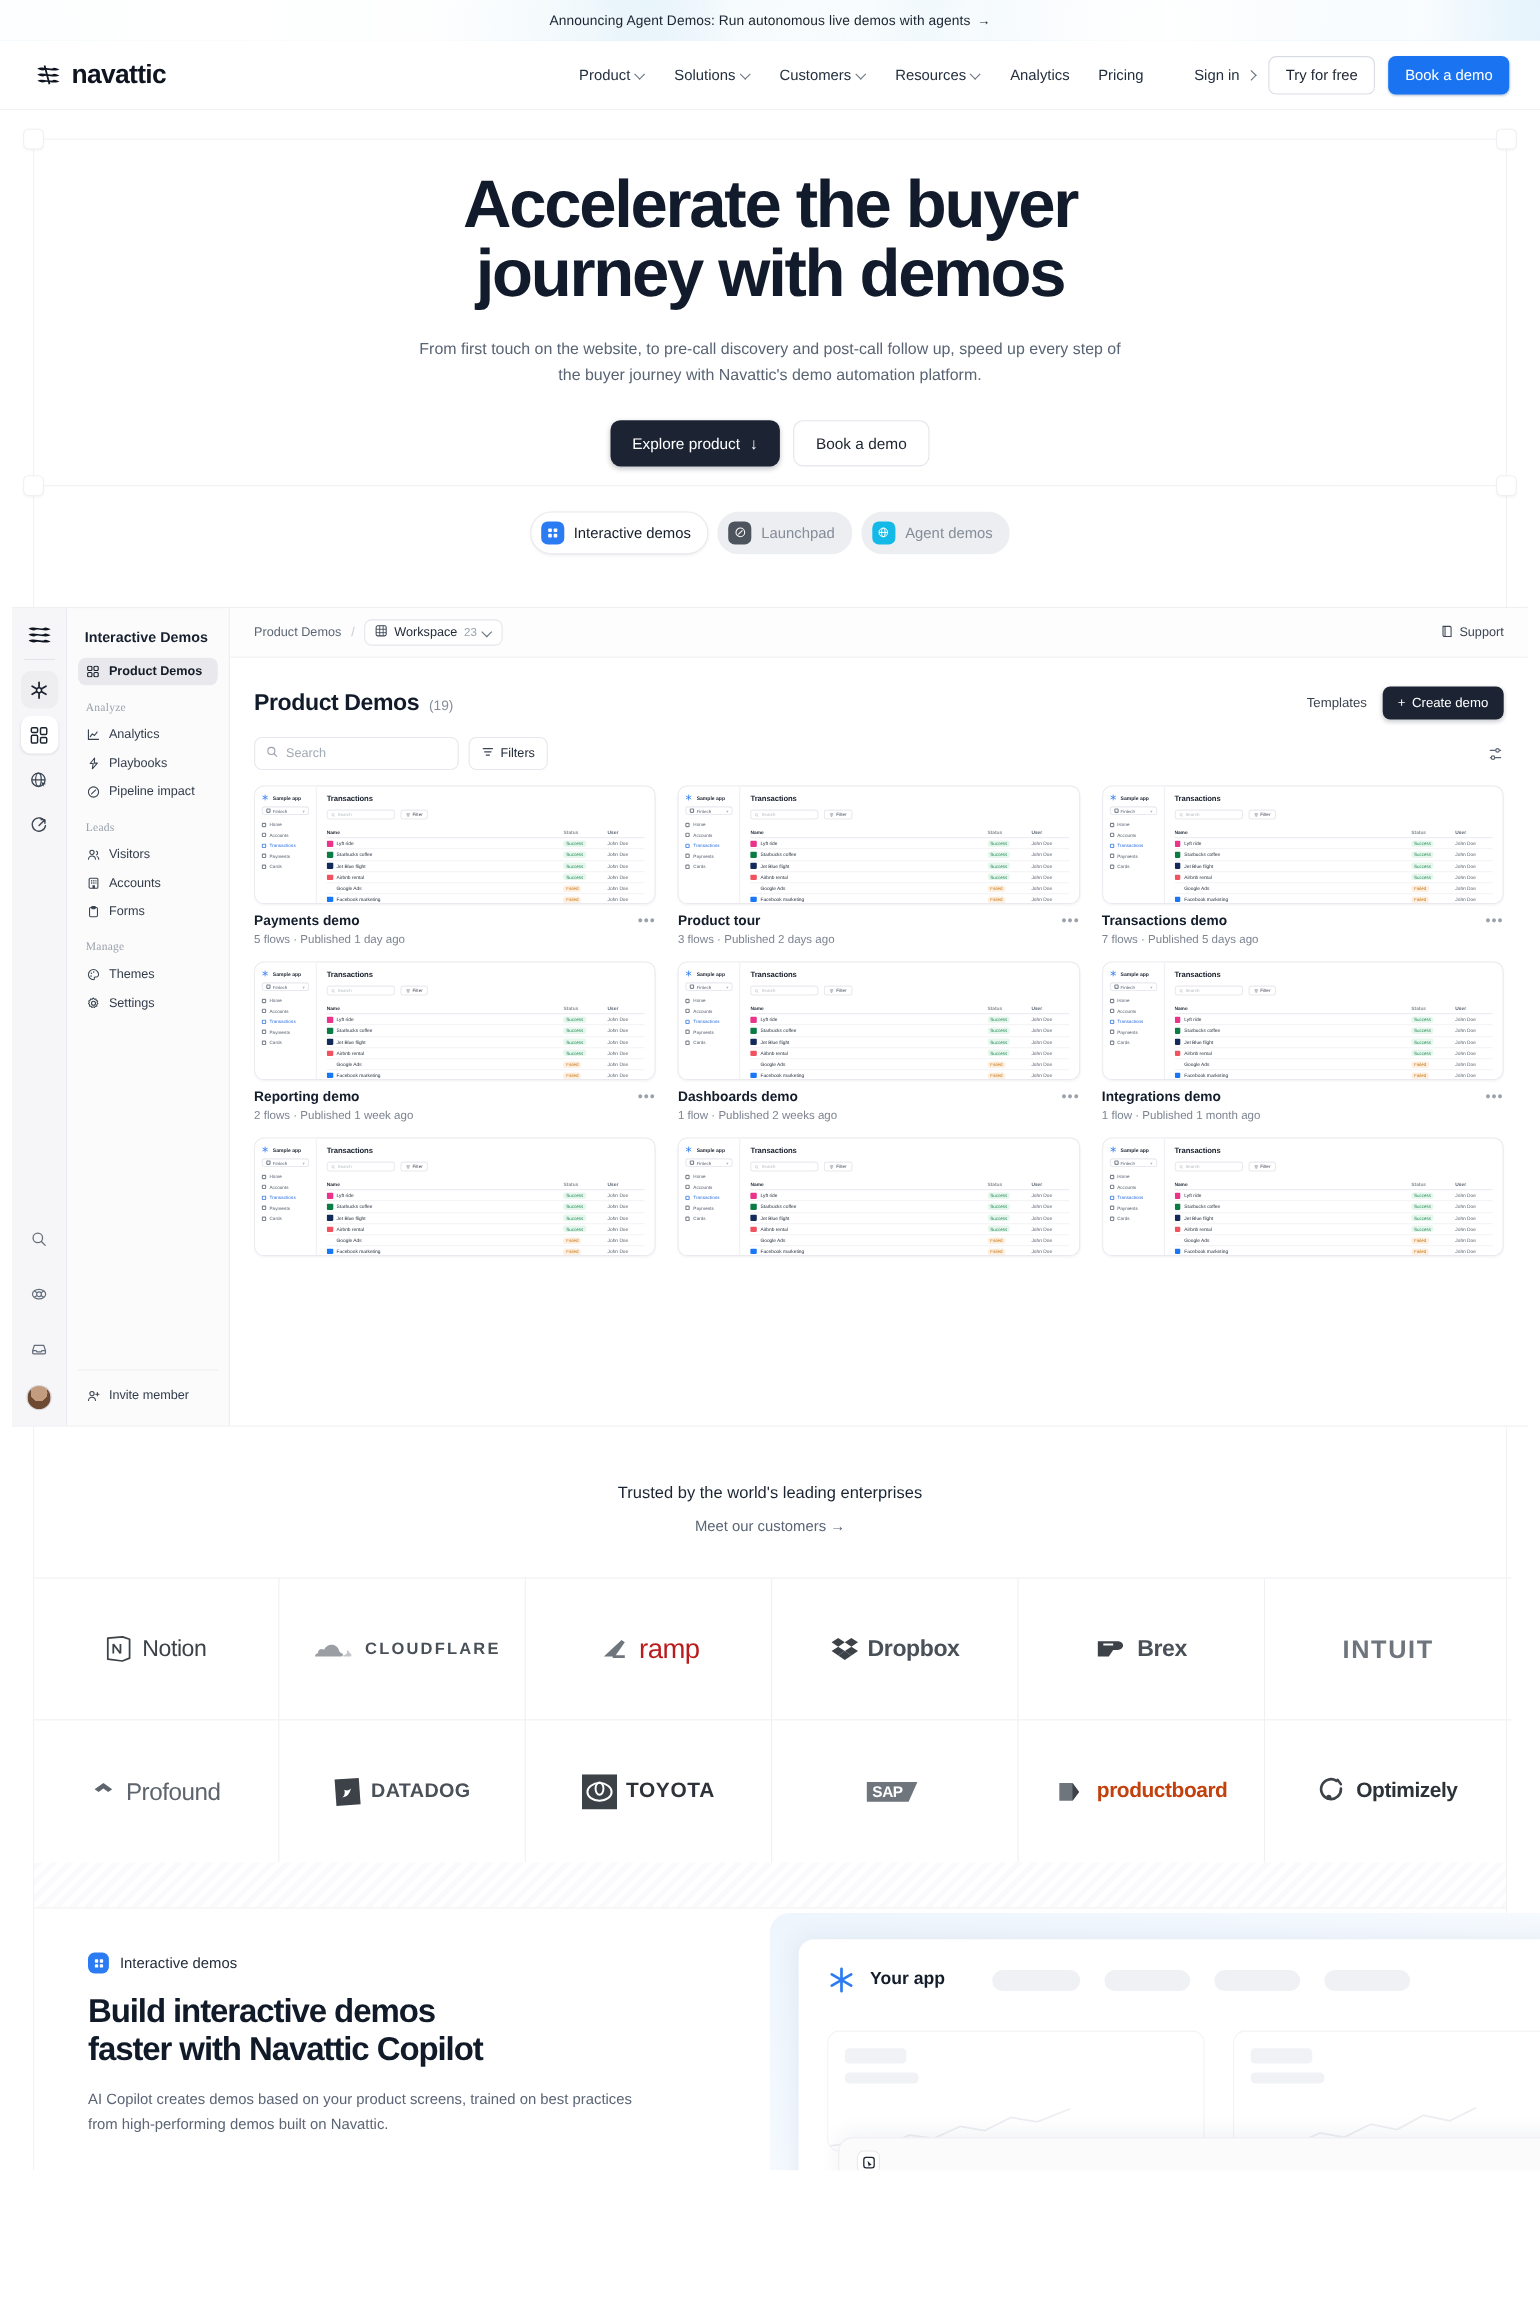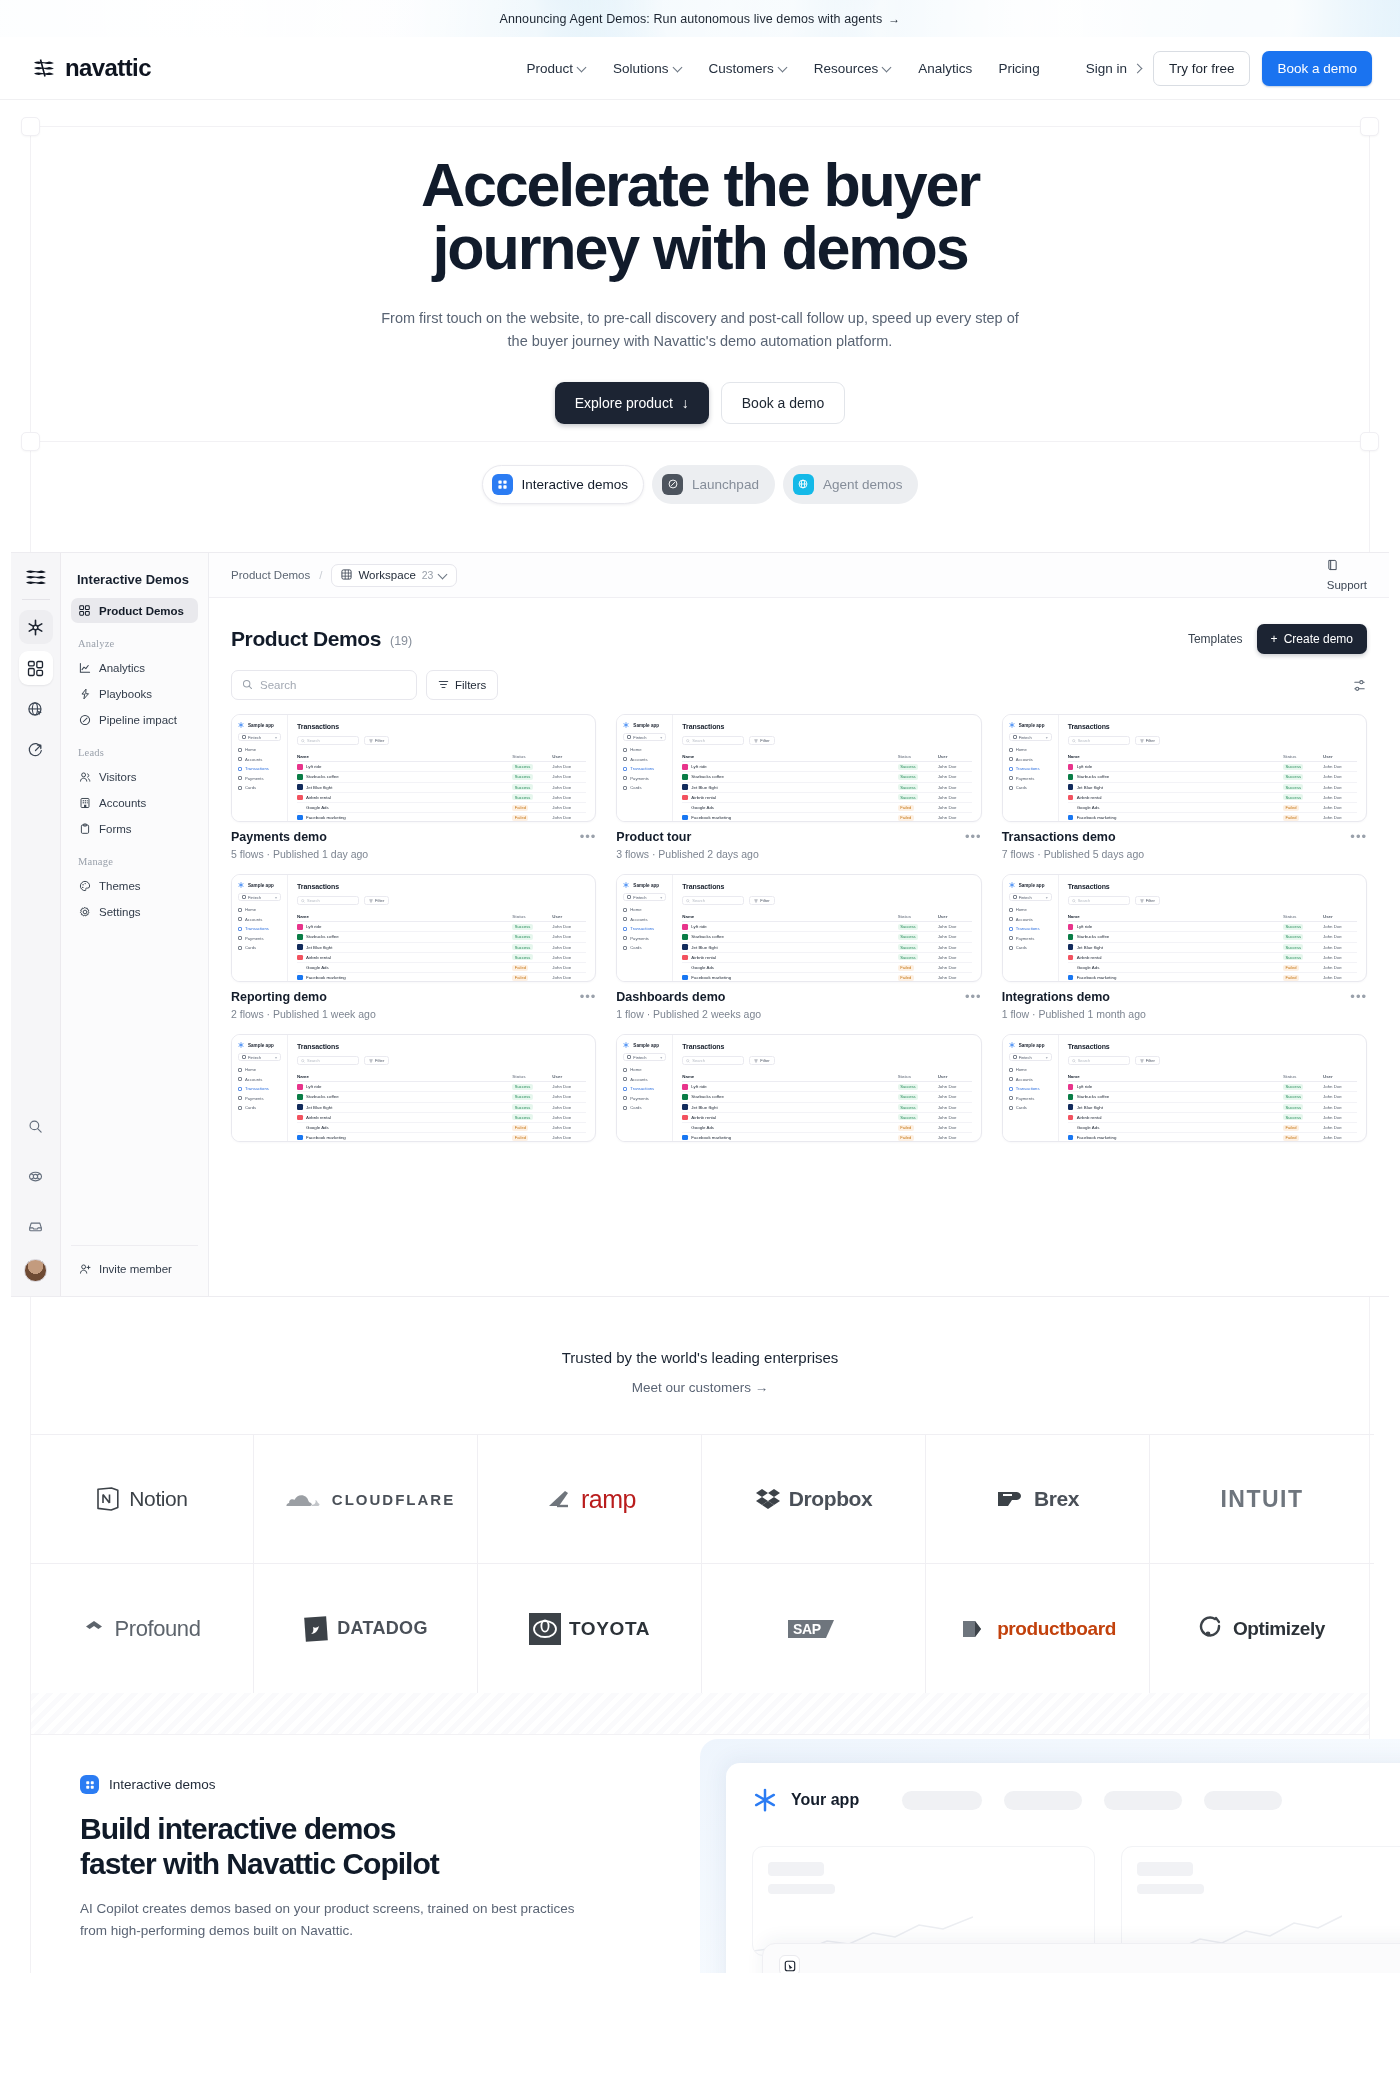--- a/index.html
+++ b/index.html
@@ -159,21 +159,21 @@
     border-bottom:1px solid #f0eff3; flex:none; background:#fdfdfe;
   }
   .crumb { font-size:11.5px; color:#5c6personally; }
   .crumb { font-size:11.5px; color:#5c6673; }
   .crumb-sep { color:#c8ccd3; margin: 0 9px; font-size:11.5px;}
   .ws-pill {
     display:inline-flex; align-items:center; gap:6px; border:1px solid #e6e6ec;
     background:#fff; border-radius:7px; padding: 4px 9px; font-size:11.5px; color:#222b38; cursor:pointer;
   }
   .ws-count { color:#9aa1ab; font-size:10.5px; }
-  .support { margin-left:auto; display:inline-flex; gap:6px; font-size:11.5px; color:#3c4654; cursor:pointer;flex-direction:column;}
+  .support { margin-left:auto; display:inline-flex; align-items:center; gap:6px; font-size:11.5px; color:#3c4654; cursor:pointer;}
 
   .apphead { padding: 26px 22px 0; display:flex; align-items:center; flex:none;}
   .apphead h2 { font-size:21px; color:#121b29; font-weight:700; letter-spacing:-.4px;}
   .apphead .cnt { font-size:12.5px; color:#868e9a; margin-left:9px; position:relative; top:2px;}
   .apphead-right { margin-left:auto; display:flex; align-items:center; gap:14px;}
   .tmpl { font-size:12px; color:#3a4450; cursor:pointer;}
   .btn-create {
     background:#1c2433; color:#fff; border:none; border-radius:7px; padding: 8px 14px;
     font-size:12px; cursor:pointer; display:inline-flex; align-items:center; gap:6px;
     box-shadow:0 2px 4px rgba(20,28,45,.22);

